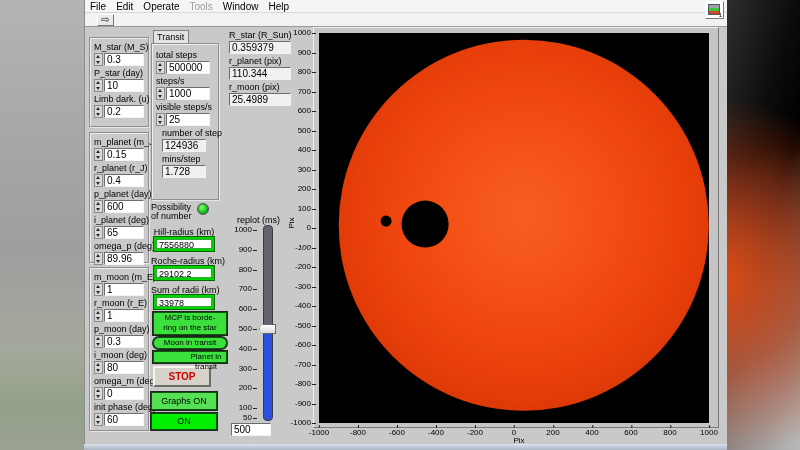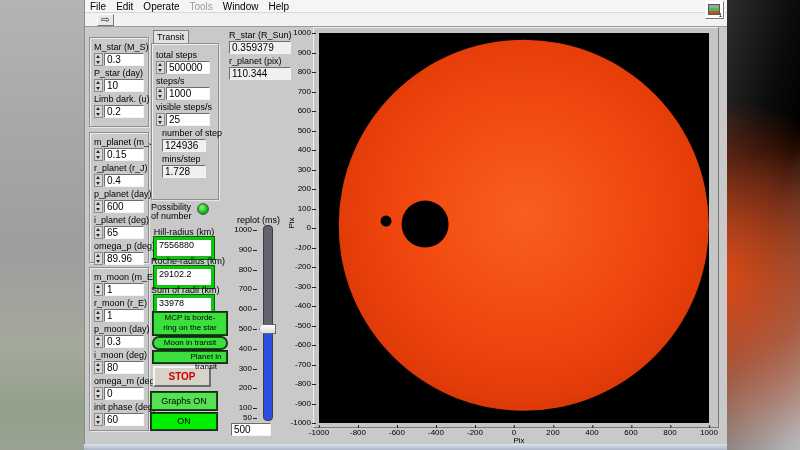--- a/index.html
+++ b/index.html
@@ -55,21 +55,21 @@
     font-size:9px;line-height:13px;padding-left:3px}
   #transit-body{left:66px;top:43px;width:68px;height:157px;padding:6px 2px 0 4px}
   #transit-body .lv-field{width:44px}
   .indent{margin-left:6px}
   #possibility-l1{left:66px;top:202px}
   #possibility-l2{left:66px;top:211px}
   #transit-led{left:112px;top:203px;width:12px;height:12px;border-radius:50%;
     background:radial-gradient(circle at 35% 30%,#8aff6a,#22cc22 55%,#0d8a0d);border:1px solid #555;
     box-shadow:inset 0 0 2px #063}
   .radius-label{position:absolute;width:66px;text-align:center;font-size:9px;line-height:10px;white-space:nowrap}
-  .green-frame{position:absolute;left:68px;width:62px;height:24px;background:#00d400;
+  .green-frame{position:absolute;left:68px;width:62px;height:16px;background:#00d400;
     border:1px solid #066406;padding:2px;}
   .green-frame .val{background:#fff;width:100%;height:100%;font-size:9px;line-height:10px;padding-left:2px;
     border:1px solid #3a3;white-space:nowrap;overflow:hidden}
   .status-btn{position:absolute;left:68px;width:74px;background:#3ce03c;border:1px solid #0a570a;
     box-shadow:0 0 0 1px #222;font-size:8px;text-align:center;color:#000}
   .status-btn div{line-height:10px}
   #stop-btn{left:68px;top:366px;width:58px;height:21px;background:#d7d3ca;
     border:2px solid;border-color:#f6f4ef #6f6c65 #6f6c65 #f6f4ef;
     color:#d40000;font-weight:bold;font-size:10px;text-align:center;line-height:17px;cursor:pointer}
   #graphs-btn{left:66px;top:392px;width:66px;height:18px;background:#55e055;border:1px solid #0a570a;
@@ -344,20 +344,26 @@
         <div class="fblock">
           <div class="lv-label">R_star (R_Sun)</div>
           <div class="ctl">
             <div class="lv-ind">0.359379</div>
           </div>
         </div>
         <div class="fblock">
           <div class="lv-label">r_planet (pix)</div>
           <div class="ctl">
             <div class="lv-ind">110.344</div>
+          </div>
+        </div>
+        <div class="fblock">
+          <div class="lv-label">r_moon (pix)</div>
+          <div class="ctl">
+            <div class="lv-ind">25.4989</div>
           </div>
         </div>
       </div>
 
     <div class="abs lv-label" id="replot-label">replot (ms)</div>
     <div class="abs" id="slider-scale">
         <div class="stick" style="top: 0%;">1000</div>
         <div class="stick" style="top: 10.5263%;">900</div>
         <div class="stick" style="top: 21.0526%;">800</div>
         <div class="stick" style="top: 31.5789%;">700</div>

